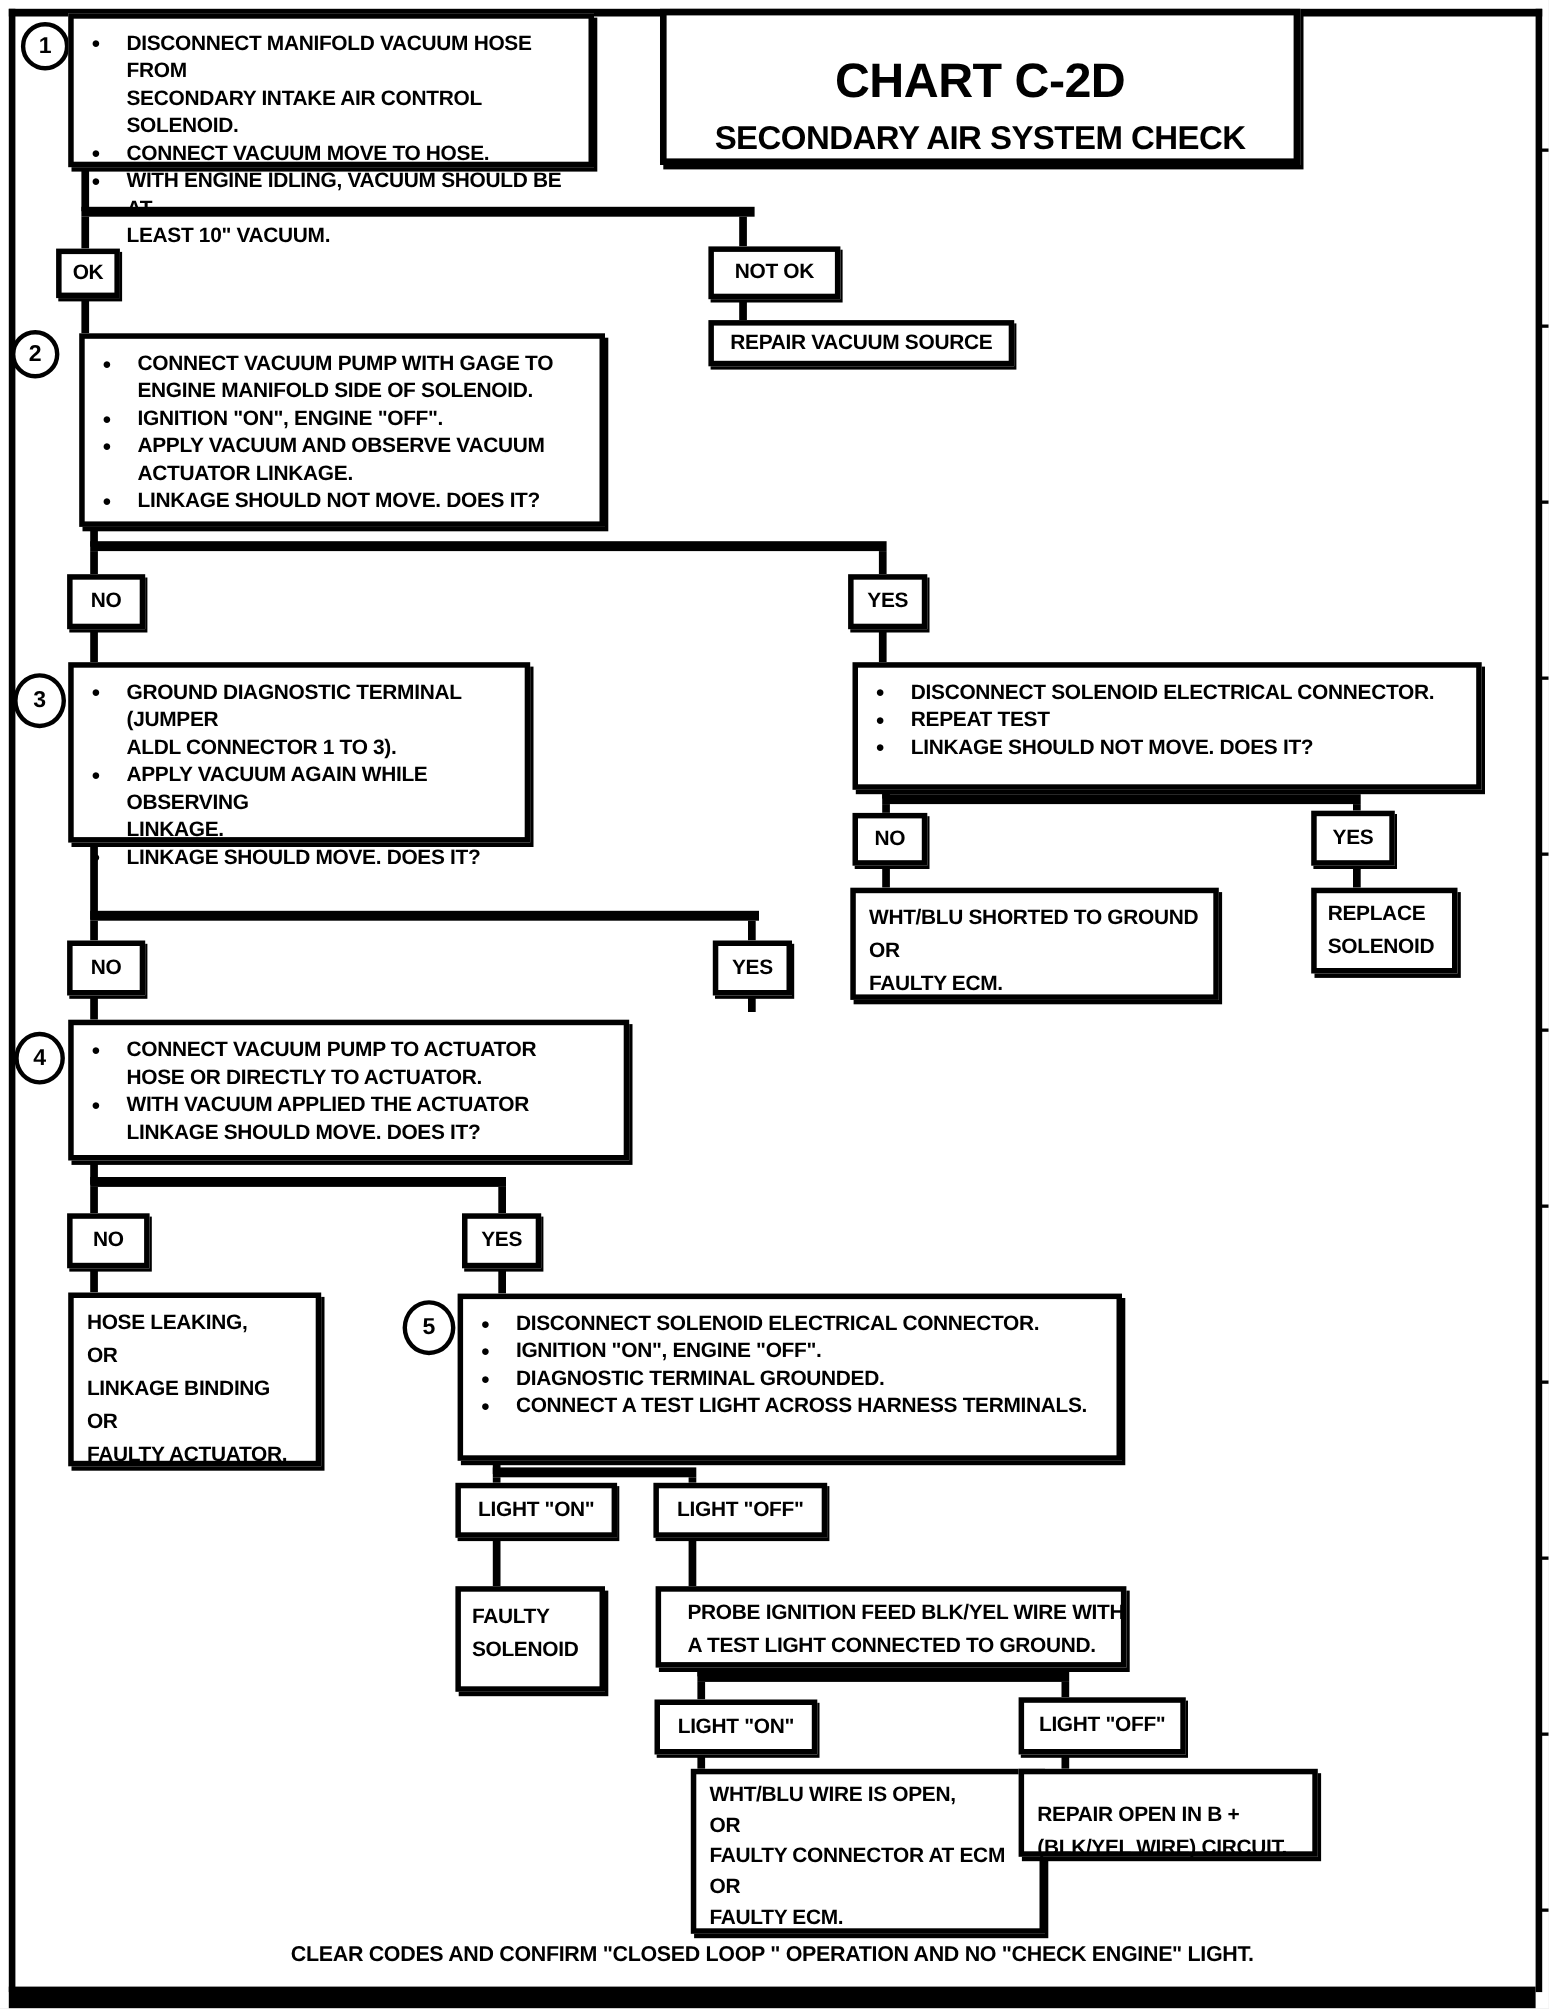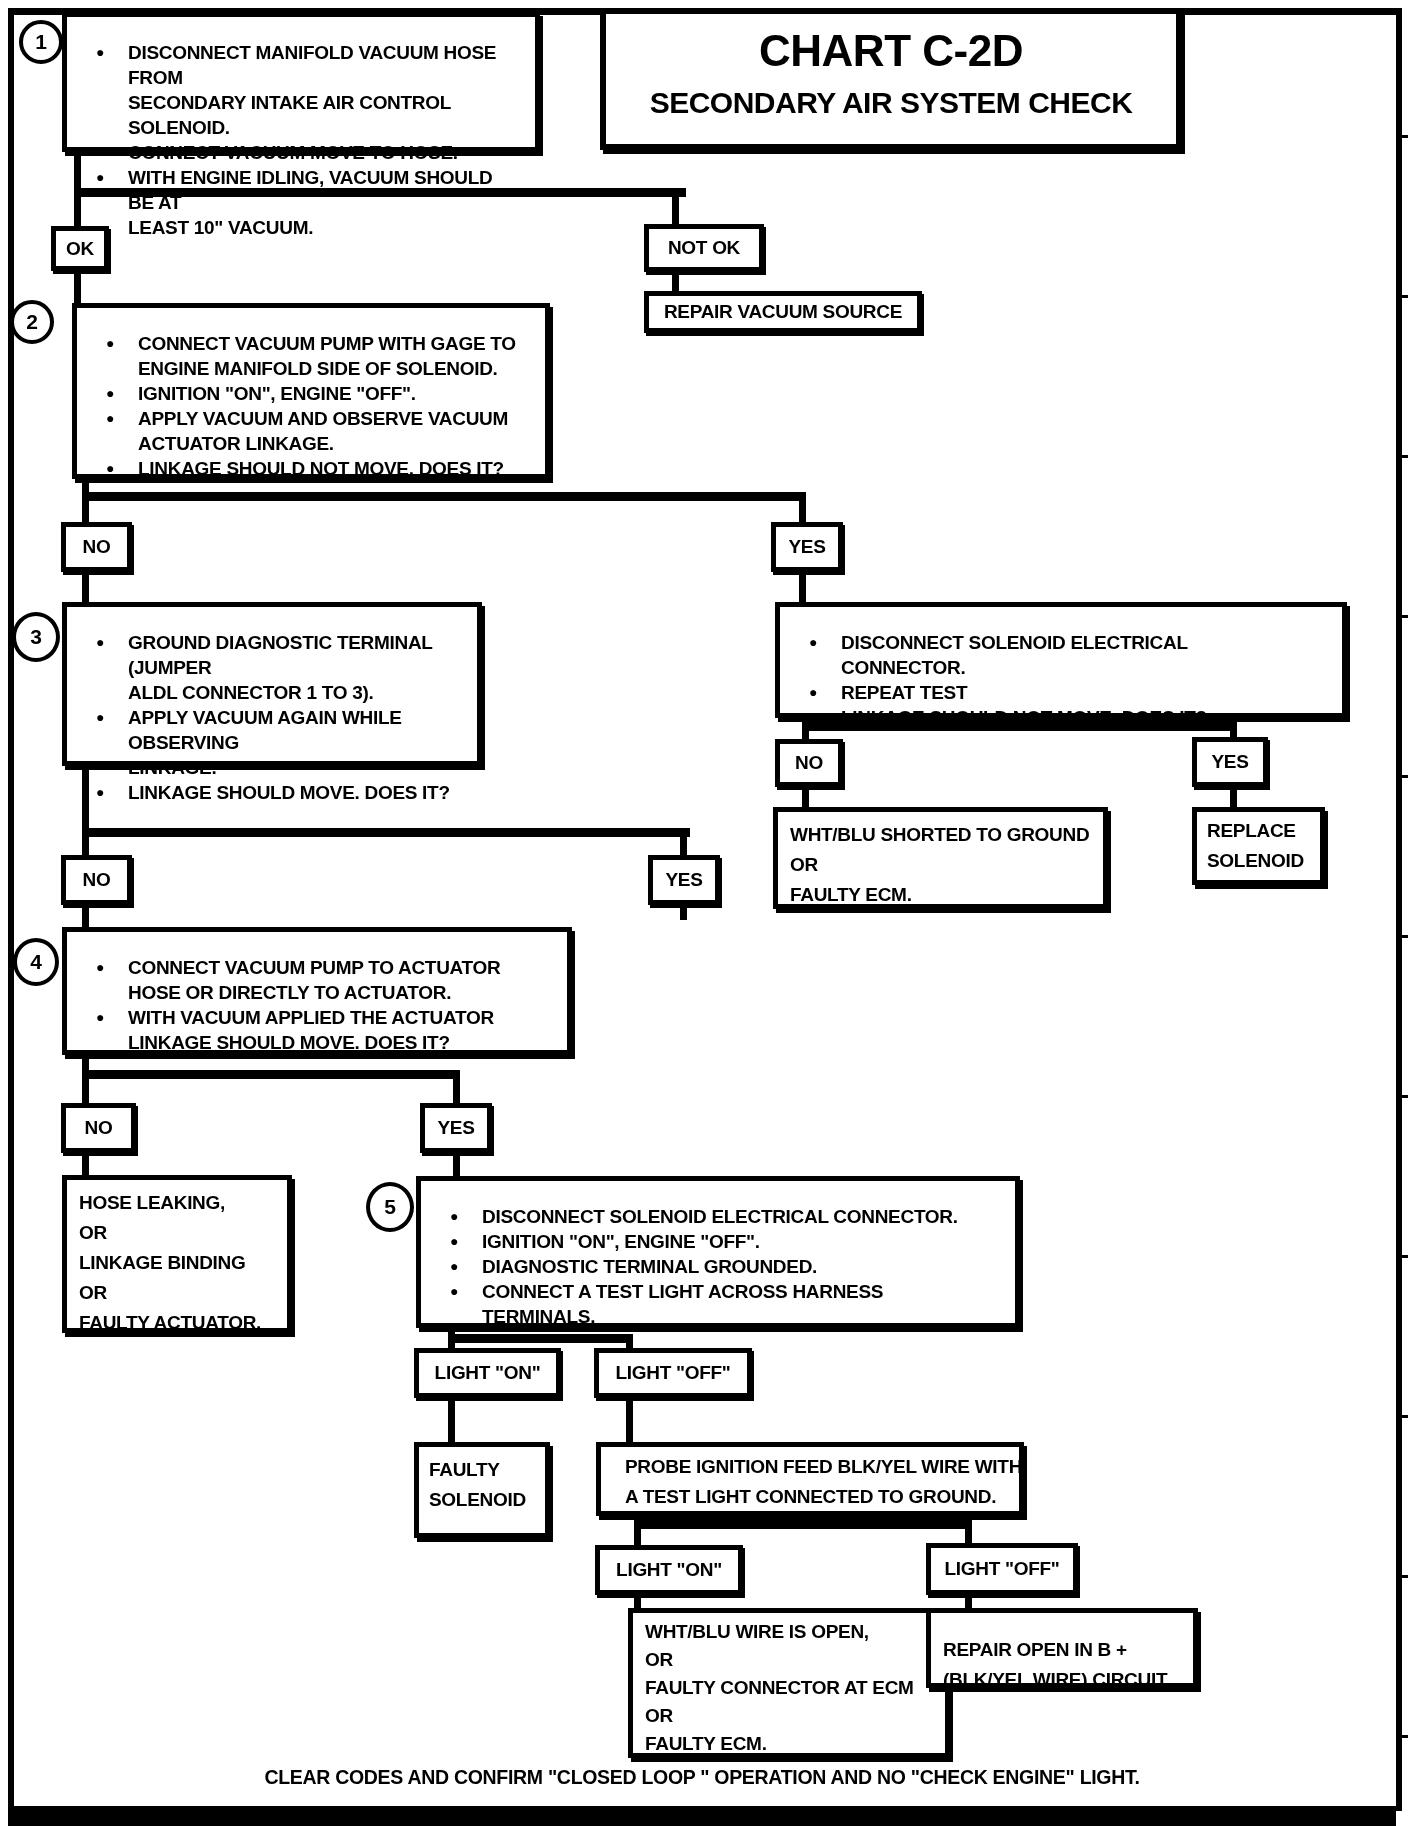--- a/index.html
+++ b/index.html
@@ -14,35 +14,35 @@
   .tick{position:absolute;width:10px;height:3px;background:#000;left:1398px;}
   .box{
     position:absolute;background:#fff;border:5px solid #000;box-sizing:border-box;
     box-shadow:3px 4px 0 #000;
   }
   .decision{
     position:absolute;background:#fff;border:5px solid #000;box-sizing:border-box;
     display:flex;align-items:center;justify-content:center;
     font-size:19px;letter-spacing:-0.3px;box-shadow:2px 3px 0 #000;white-space:nowrap;
   }
-  .bullets{list-style:none;margin:13px;padding:10px 14px 8px 12px;}
+  .bullets{list-style:none;margin:0;padding:10px 14px 8px 12px;}
   .bullets li{
     position:relative;padding-left:36px;font-size:19px;line-height:25px;
     letter-spacing:-0.3px;white-space:pre-line;
   }
   .bullets li::before{content:"●";position:absolute;left:4px;top:0;font-size:14px;}
   .lines{padding:8px 12px;font-size:19px;line-height:30px;letter-spacing:-0.3px;white-space:nowrap;}
   .stepnum{
     position:absolute;border:4px solid #000;border-radius:50%;background:#fff;
     display:flex;align-items:center;justify-content:center;font-size:21px;
   }
   .vline,.hline{position:absolute;background:#000;}
   .titlebox{position:absolute;background:#fff;border:6px solid #000;box-sizing:border-box;
     box-shadow:3px 4px 0 #000;text-align:center;}
-  .title1{font-size:44px;letter-spacing:-0.5px;margin-top:12px;}
+  .title1{font-size:44px;letter-spacing:-0.5px;margin-top:35px;}
   .title2{font-size:30px;letter-spacing:-0.5px;margin-top:10px;}
   .footer{position:absolute;left:14px;top:1766px;width:1376px;text-align:center;
     font-size:19.5px;letter-spacing:-0.3px;}
 </style>
 </head>
 <body>
 
 <div id="page">
   <div class="frame"></div>
 

